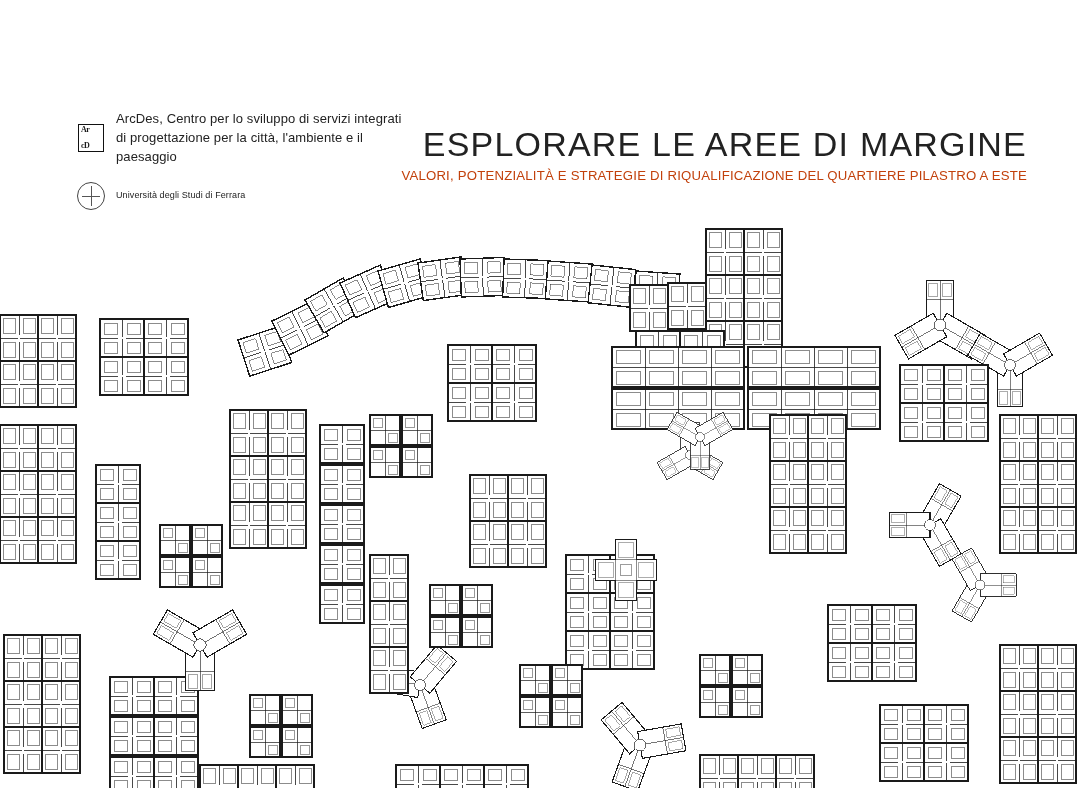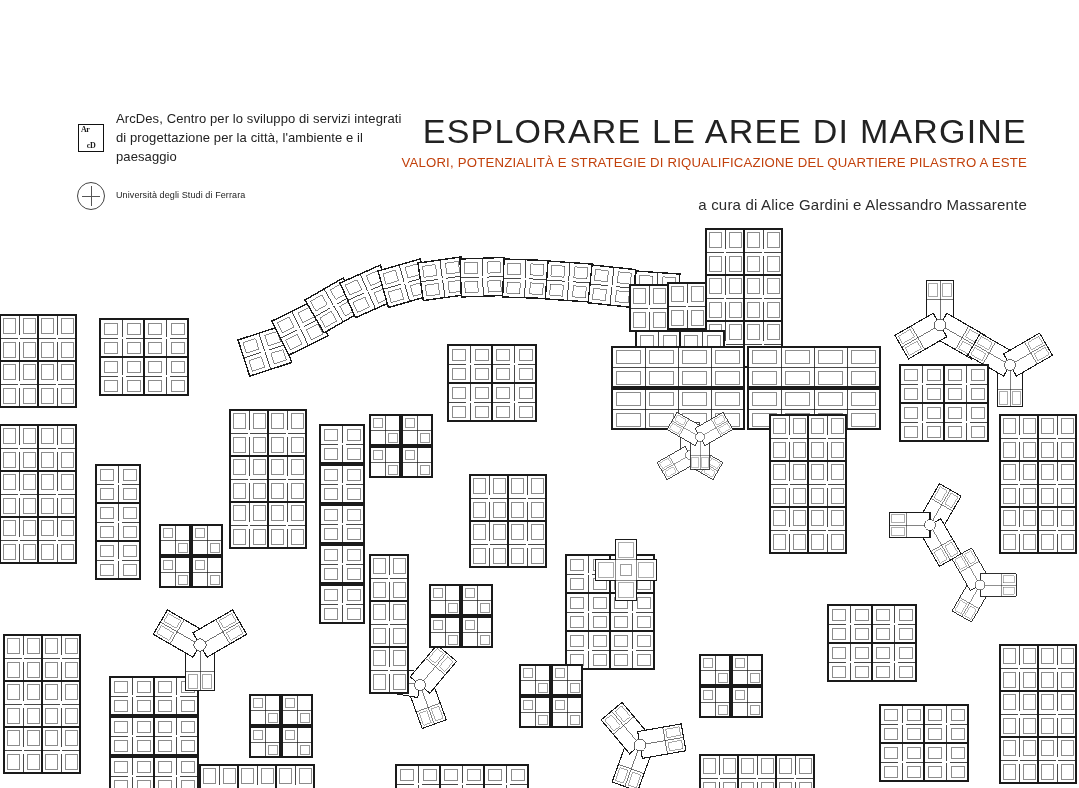--- a/index.html
+++ b/index.html
@@ -66,21 +66,21 @@
     box-sizing: border-box;
   }
   .arcdes-glyph span {
     font-size: 8px;
     font-weight: bold;
     line-height: 1;
     letter-spacing: -0.5px;
     font-family: "Liberation Serif", serif;
   }
   .arcdes-glyph span:nth-child(2) {
-    text-align: center;
+    text-align: left;
   }
 
   .da-glyph {
     font-size: 17px;
     font-weight: bold;
     letter-spacing: 0.5px;
     font-family: "Liberation Sans", sans-serif;
     color: #111;
   }
 
@@ -108,21 +108,21 @@
     top: 50%;
     width: 18px;
     height: 1px;
     background: #555;
   }
 
   
   .titleblock {
     position: absolute;
     right: 52px;
-    top: 114px;
+    top: 127px;
     text-align: right;
     width: 640px;
   }
   .main-title {
     font-size: 34px;
     font-weight: 400;
     letter-spacing: 1.2px;
     color: #222;
     line-height: 1.05;
     white-space: nowrap;
@@ -178,21 +178,20 @@
         <div class="unife-glyph"></div>
       </div>
       <div class="logo-text strong">Università degli Studi di Ferrara</div>
     </div>
 
   </div>
 
   <div class="titleblock">
     <div class="main-title">ESPLORARE LE AREE DI MARGINE</div>
     <div class="subtitle">VALORI, POTENZIALITÀ E STRATEGIE DI RIQUALIFICAZIONE DEL QUARTIERE PILASTRO A ESTE</div>
-    <div class="editors">a cura di Alice Gardini e Alessandro Massarente</div>
   </div>
 
   <div class="plan-area">
     <svg width="1079" height="563" viewBox="0 0 1079 563" xmlns="http://www.w3.org/2000/svg" shape-rendering="crispEdges">
       <defs>
 
         <g id="unitA">
           <rect x="0" y="0" width="44" height="38" fill="#fff" stroke="#1a1a1a" stroke-width="1.4"></rect>
           <line x1="22" y1="0" x2="22" y2="38" stroke="#1a1a1a" stroke-width="0.8"></line>
           <line x1="0" y1="19" x2="44" y2="19" stroke="#1a1a1a" stroke-width="0.8"></line>

